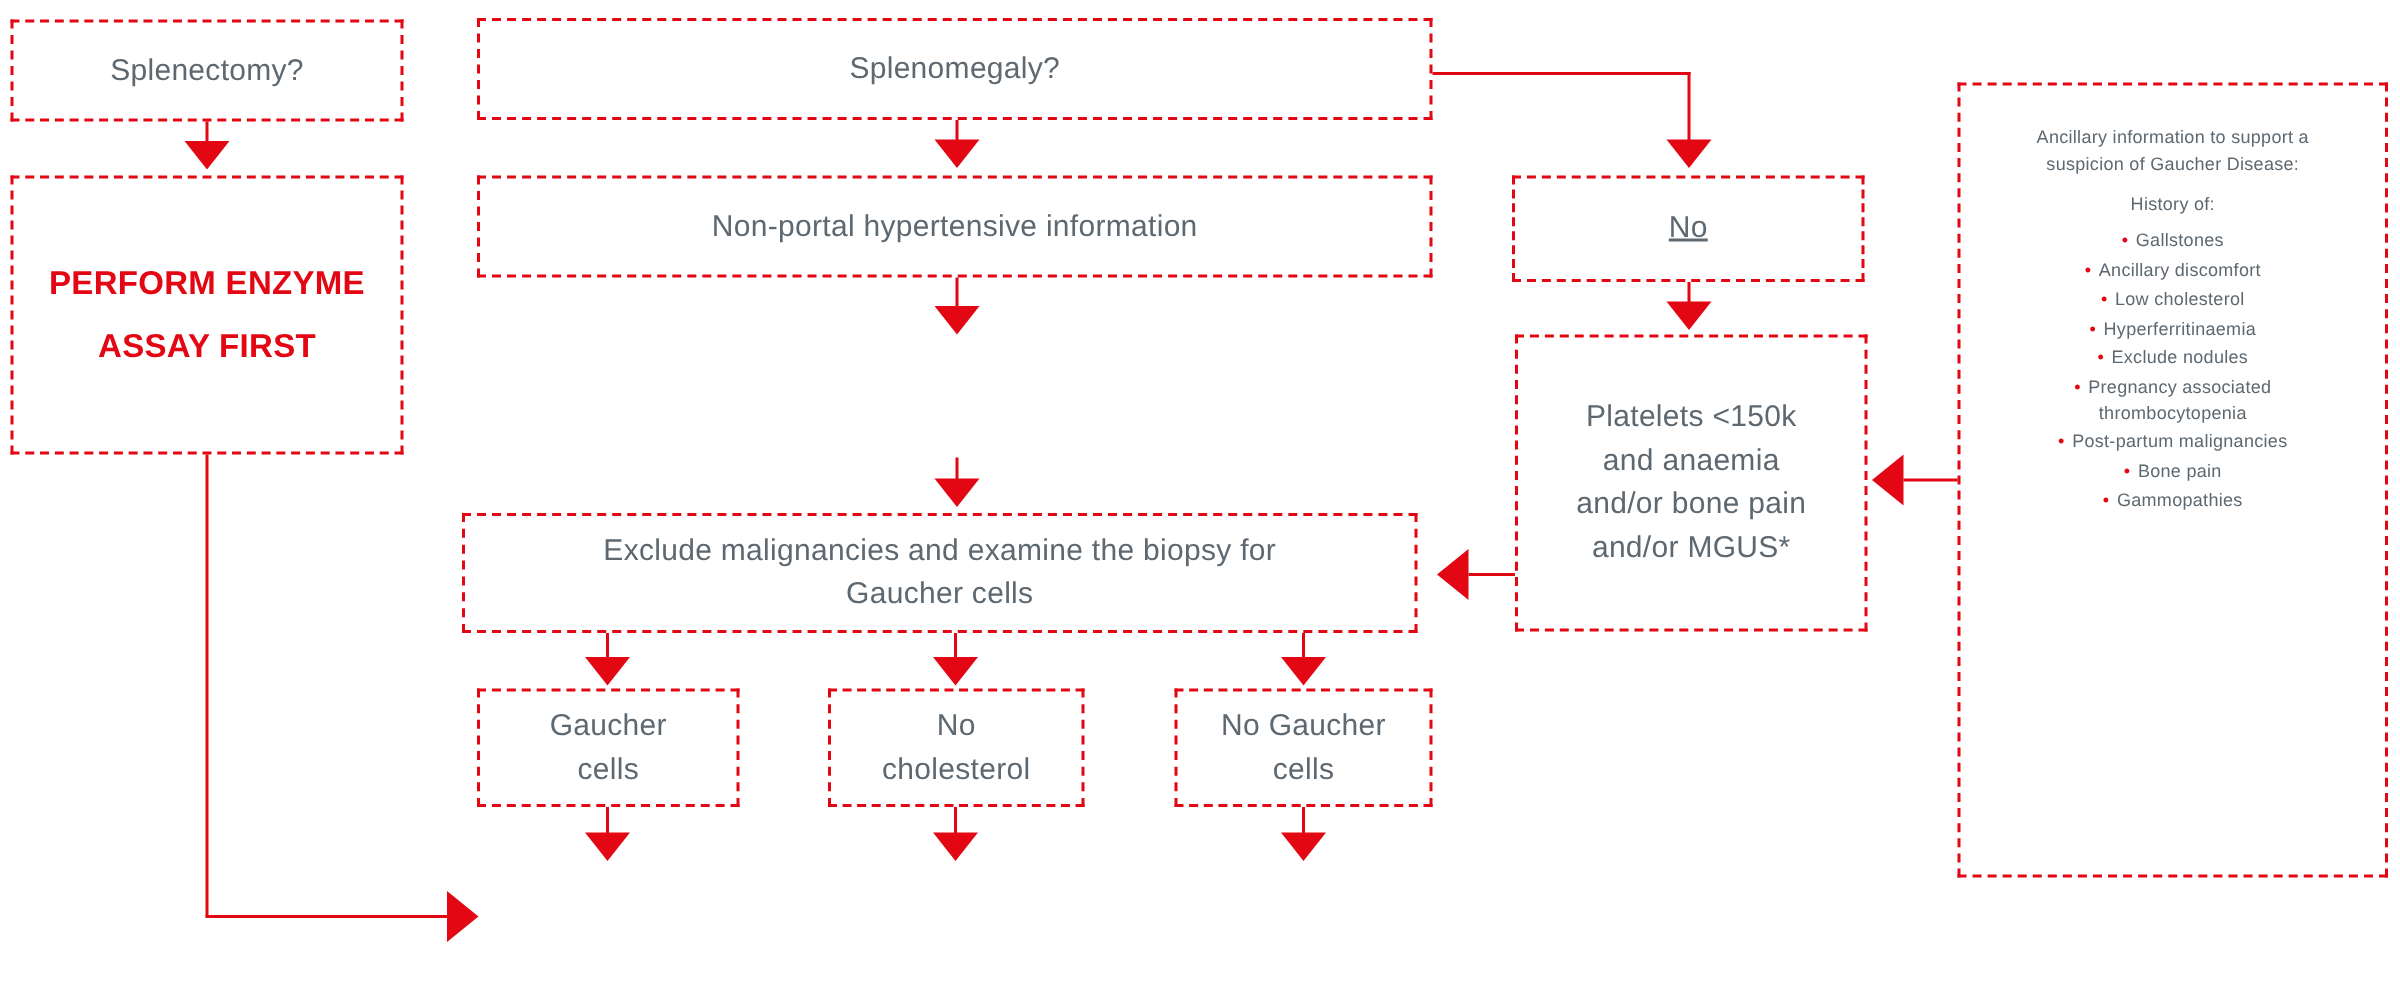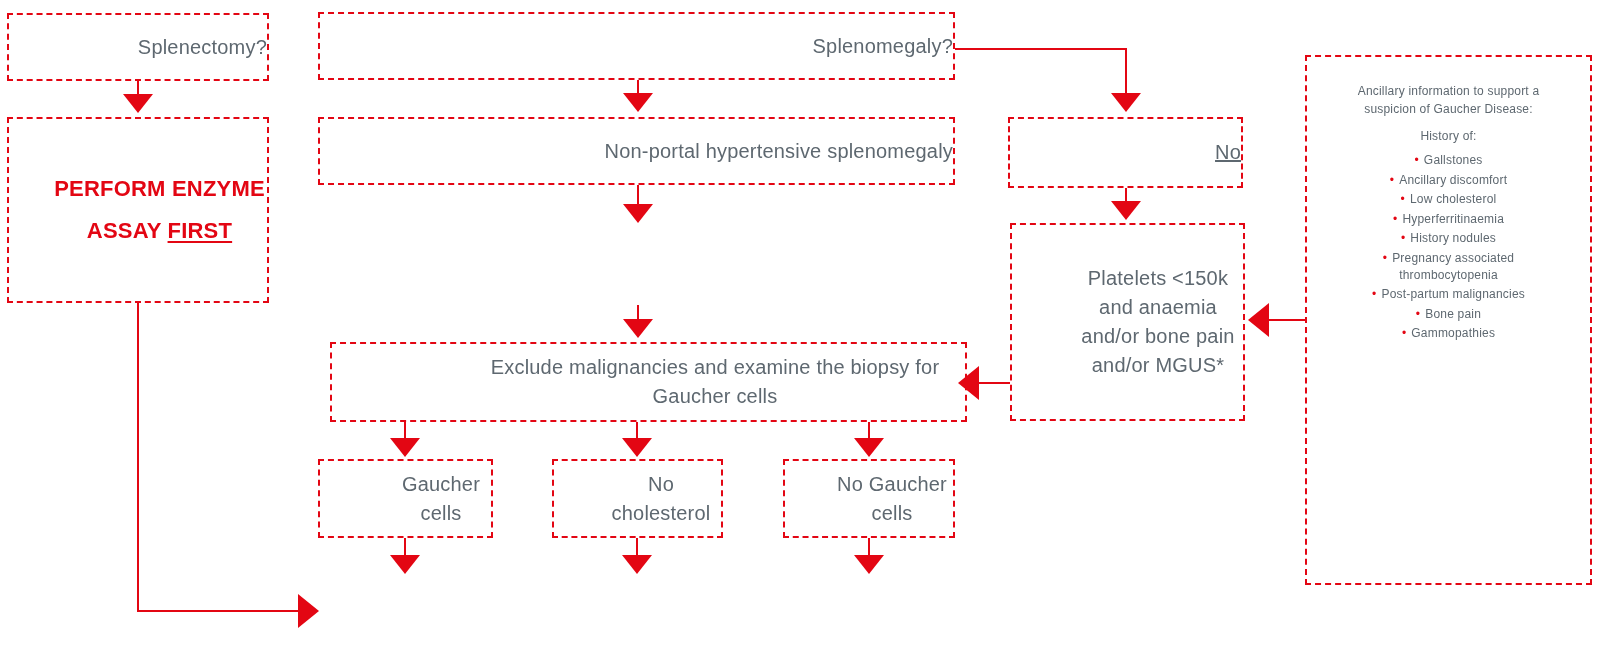--- a/index.html
+++ b/index.html
@@ -15,37 +15,37 @@
     position: relative; overflow: hidden;
   }
   .stage { position: absolute; inset: 0; }
 
   
   .box {
     position: absolute;
     border: 2px dashed var(--red);
     background: var(--bg);
     color: var(--text-gray);
-    display: flex; align-items: center; justify-content: flex-end;
+    display: flex; align-items: center; justify-content: center;
     text-align: center;
     font-size: 20px; line-height: 1.45;
     letter-spacing: 0.2px;
   }
   .box .inner { display: inline-block; }
 
   #box-splenectomy   { left: 7px;    top: 13px;  width: 262px; height: 68px; }
   #box-perform       { left: 7px;    top: 117px; width: 262px; height: 186px;
                        color: var(--red); font-weight: bold; font-size: 22px; line-height: 1.9; }
   #box-perform .inner { max-width: 215px; }
-  #box-perform .u    { text-decoration: underline; text-decoration-thickness: 2px; text-underline-offset: 3px; }
+  #box-perform .u    { text-decoration-thickness: 2px; text-underline-offset: 3px; }
   #box-splenomegaly  { left: 318px;  top: 12px;  width: 637px; height: 68px; }
   #box-nonportal     { left: 318px;  top: 117px; width: 637px; height: 68px; }
   #box-platelets-main{ left: 318px;  top: 223px; width: 637px; height: 82px; }
   #box-platelets-main .inner { max-width: 430px; }
-  #box-exclude       { left: 330px;  top: 342px; width: 637px; height: 80px; }
+  #box-exclude       { left: 308px;  top: 342px; width: 637px; height: 80px; }
   #box-exclude .inner { max-width: 500px; }
   #box-gaucher       { left: 318px;  top: 459px; width: 175px; height: 79px; }
   #box-gaucher .inner { max-width: 100px; }
   #box-nomalignancy  { left: 552px;  top: 459px; width: 171px; height: 79px; }
   #box-nomalignancy .inner { max-width: 120px; }
   #box-nogaucher     { left: 783px;  top: 459px; width: 172px; height: 79px; }
   #box-nogaucher .inner { max-width: 122px; }
   #box-assay         { left: 318px;  top: 578px; width: 637px; height: 73px; }
   #box-no            { left: 1008px; top: 117px; width: 235px; height: 71px; text-decoration: underline; }
   #box-platelets-side{ left: 1010px; top: 223px; width: 235px; height: 198px; }
@@ -96,21 +96,21 @@
       <span>PERFORM ENZYME ASSAY </span>
       <span class="u">FIRST</span>
     </span>
   </div>
 
   <div class="box" id="box-splenomegaly">
     <span class="inner">Splenomegaly?</span>
   </div>
 
   <div class="box" id="box-nonportal">
-    <span class="inner">Non-portal hypertensive splenomegaly</span>
+    <span class="inner">Non-portal hypertensive information</span>
   </div>
 
 
   <div class="box" id="box-exclude">
     <span class="inner">Exclude malignancies and examine the biopsy for Gaucher cells</span>
   </div>
 
   <div class="box" id="box-gaucher">
     <span class="inner">Gaucher cells</span>
   </div>
@@ -133,21 +133,21 @@
   </div>
 
   <div id="box-ancillary">
     <div class="heading">Ancillary information to support a suspicion of Gaucher Disease:</div>
     <div class="history">History of:</div>
     <ul class="bullets">
       <li><span class="dot">•</span><span>Gallstones</span></li>
       <li><span class="dot">•</span><span>Ancillary discomfort</span></li>
       <li><span class="dot">•</span><span>Low cholesterol</span></li>
       <li><span class="dot">•</span><span>Hyperferritinaemia</span></li>
-      <li><span class="dot">•</span><span>History nodules</span></li>
+      <li><span class="dot">•</span><span>Exclude nodules</span></li>
       <li><span class="dot">•</span><span>Pregnancy associated thrombocytopenia</span></li>
       <li><span class="dot">•</span><span>Post-partum malignancies</span></li>
       <li><span class="dot">•</span><span>Bone pain</span></li>
       <li><span class="dot">•</span><span>Gammopathies</span></li>
     </ul>
   </div>
 
   <div class="vline" style="left:137px; top:81px; width:2px; height:14px;"></div>
   <div class="tri-down" style="left:123px; top:94px;"></div>
 

